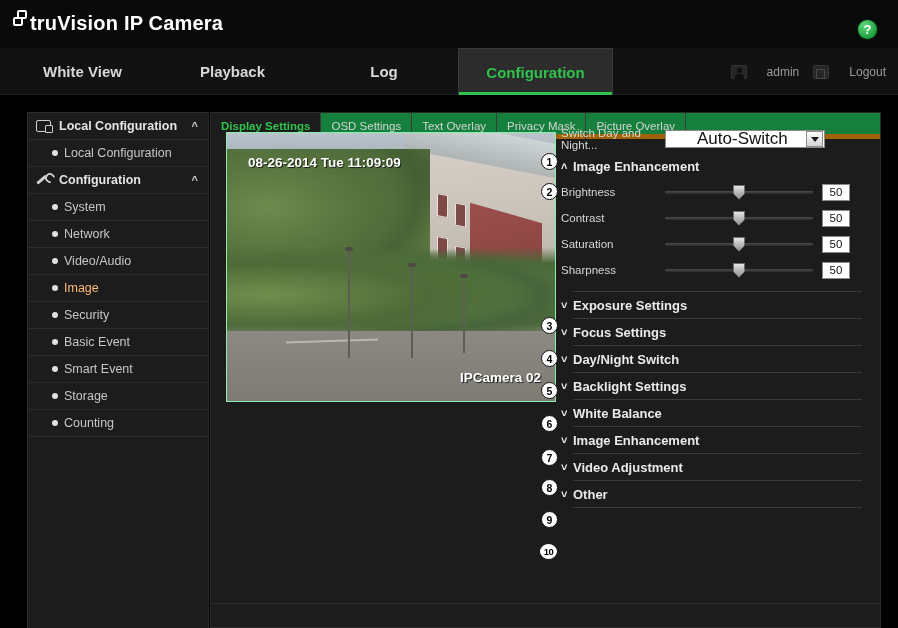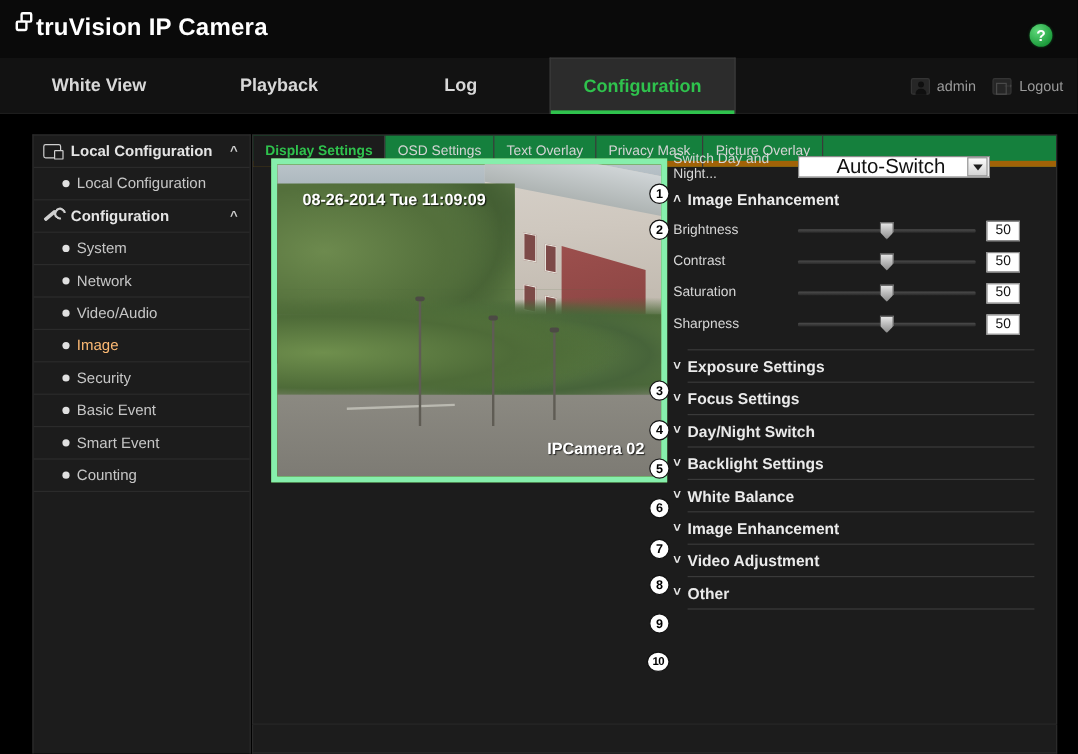--- a/index.html
+++ b/index.html
@@ -67,21 +67,21 @@
   }
   .nav-tab.t3::after {
     content: ""; position: absolute; left: 0; right: 0; bottom: 0;
     height: 3px; background: #2fc24d;
   }
   .nav-user {
     position: absolute; right: 12px; top: 0; height: 47px;
     display: flex; align-items: center; gap: 14px;
   }
   .nav-user .cell {
-    display: flex; align-items: center; gap: 6px;
+    display: flex; align-items: center; gap: 20px;
     color: #9b9b9b; font-size: 12px; justify-content: center;
   }
   .mini-icon {
     width: 16px; height: 14px; background: #262626;
     border: 1px solid #343434; border-radius: 2px;
     position: relative;
   }
   .mini-icon.user::before {
     content: ""; position: absolute; left: 5px; top: 2px;
     width: 5px; height: 5px; border-radius: 50%; background: #0f0f0f;
@@ -183,23 +183,23 @@
   .ctab.active {
     color: #2fc24d; font-weight: bold;
     background: #1c1c1c;
     border-right: 1px solid #3a3a3a;
   }
 
   
   .video {
     position: absolute; left: 15px; top: 19px;
     width: 330px; height: 270px;
-    border: 5px solid #86efac;
+    border: 1px solid #86efac;
     overflow: hidden;
-    background: #4d7c0f;
+    background: #8b5cf6;
   }
   .vid-sky {
     position: absolute; left: 0; top: 0; width: 100%; height: 38%;
     background: linear-gradient(180deg,#b9c3c9 0%, #9aa7ad 45%, #7e8d82 100%);
   }
   .vid-trees {
     position: absolute; left: 0; top: 6%; width: 62%; height: 54%;
     background:
       radial-gradient(ellipse at 20% 40%, #6d8a4e 0%, #54703c 45%, transparent 70%),
       radial-gradient(ellipse at 55% 30%, #5d7d46 0%, #445f33 50%, transparent 72%),
@@ -439,20 +439,24 @@
       <span class="dot"></span>
       <span>Security</span>
     </div>
     <div class="side-item">
       <span class="dot"></span>
       <span>Basic Event</span>
     </div>
     <div class="side-item">
       <span class="dot"></span>
       <span>Smart Event</span>
+    </div>
+    <div class="side-item">
+      <span class="dot"></span>
+      <span>Storage</span>
     </div>
     <div class="side-item">
       <span class="dot"></span>
       <span>Counting</span>
     </div>
   </div>
 
   <div class="content">
 
     <div class="tabstrip">

